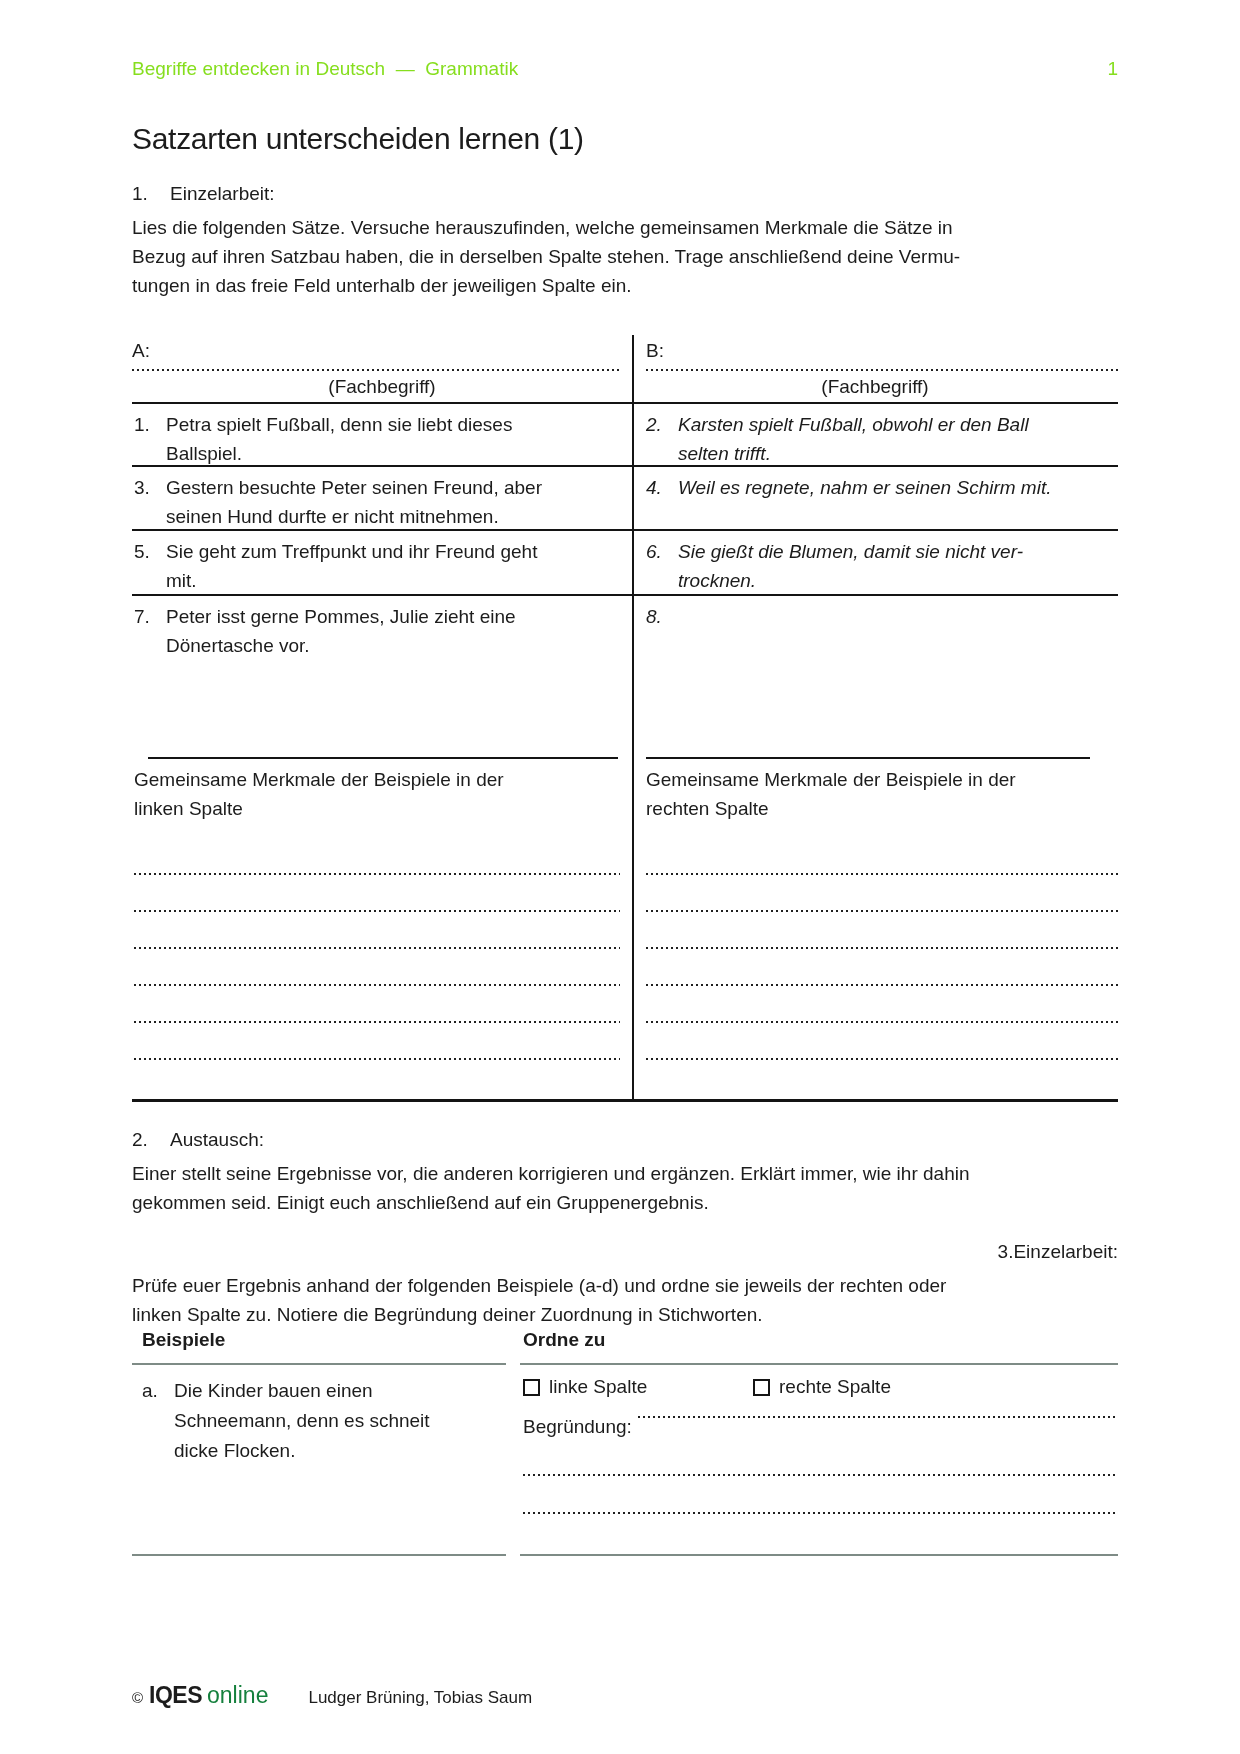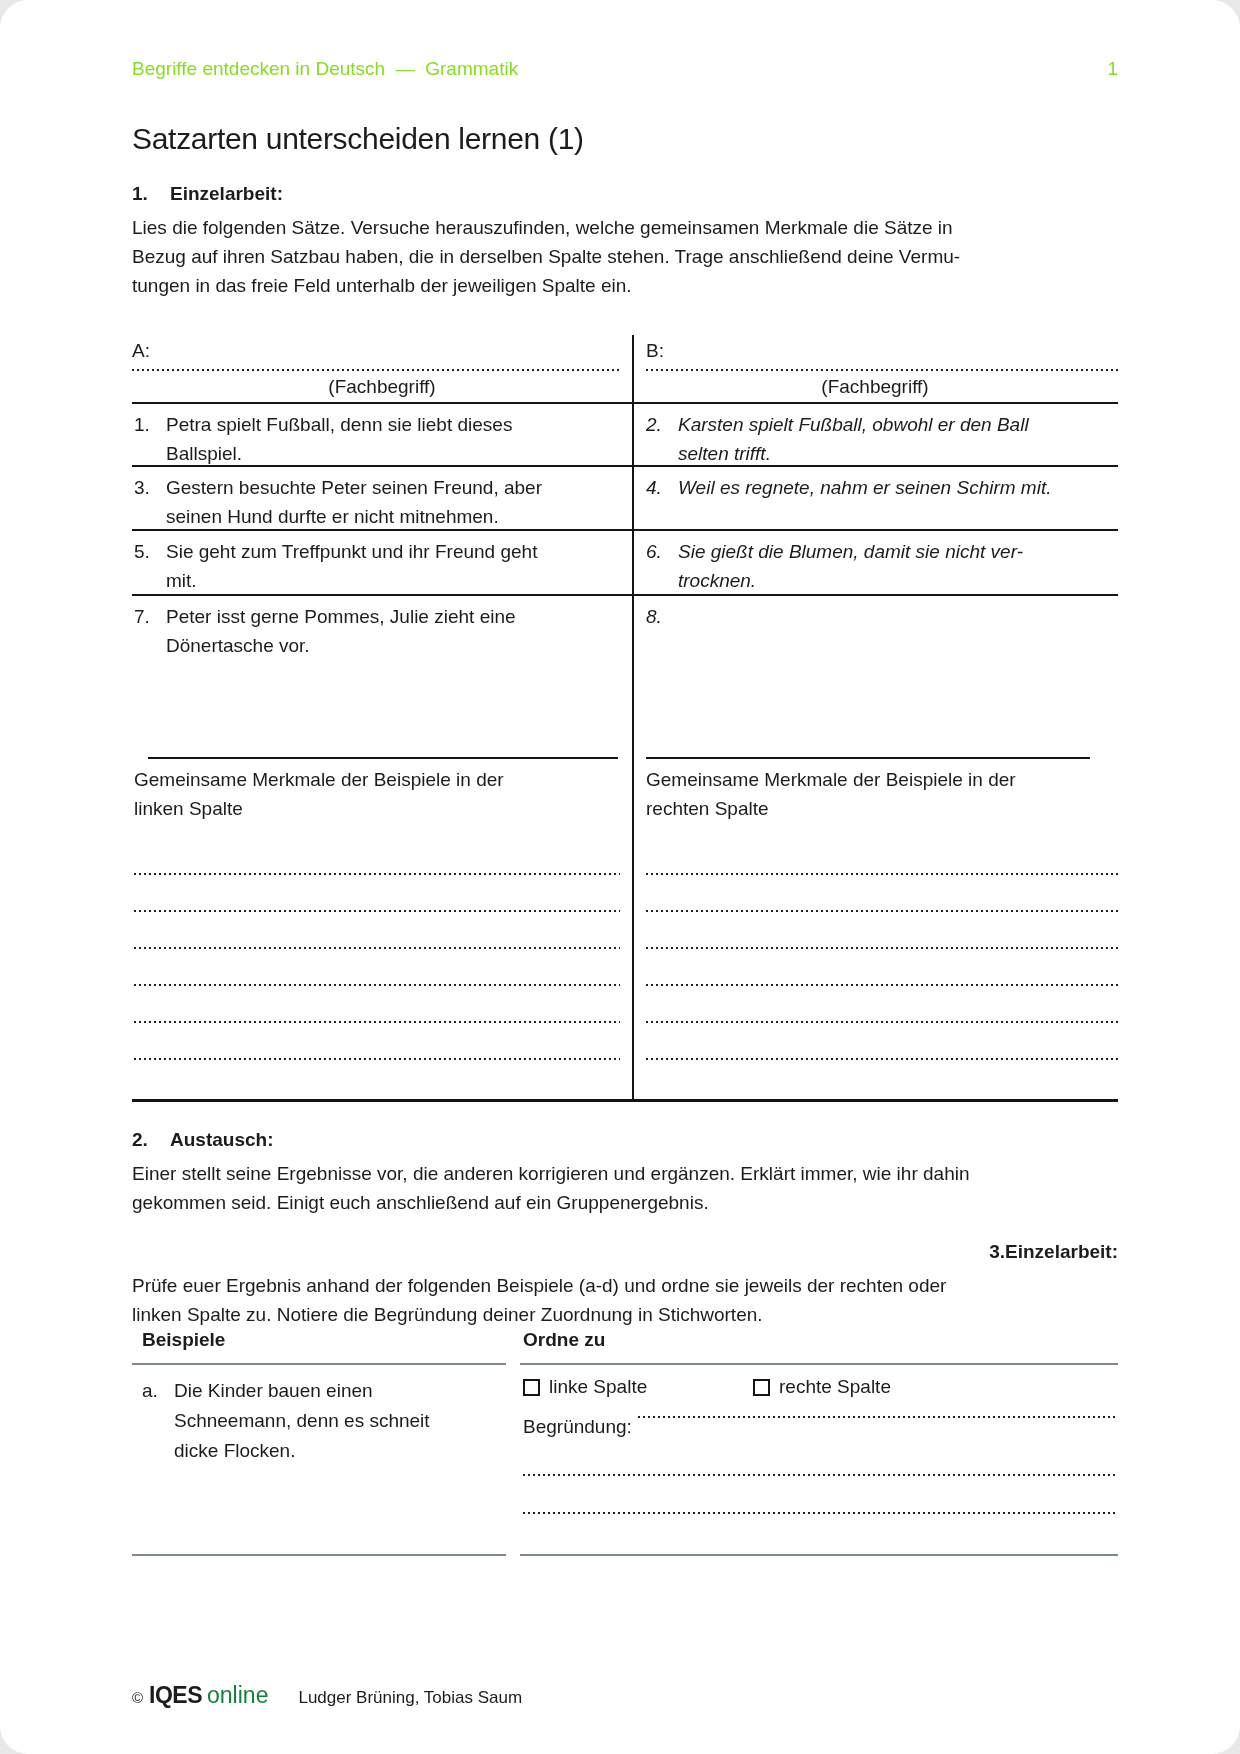--- a/index.html
+++ b/index.html
@@ -1,25 +1,25 @@
 <!DOCTYPE html>
 <html><head>
 <meta charset="utf-8">
 <style>
   html,body{margin:0;padding:0;background:#e8e8e8;}
   .page{position:relative;width:1240px;height:1754px;background:#ffffff;
-        font-family:"Liberation Sans","DejaVu Sans",sans-serif;color:#1c1c1c;overflow:hidden;border-radius:28px;}
+        font-family:"Liberation Sans","DejaVu Sans",sans-serif;color:#1c1c1c;overflow:hidden;}
   .content{margin-left:132px;width:986px;}
 
   
   .topbar{display:flex;justify-content:space-between;align-items:baseline;padding-top:58px;
           font-size:19px;color:#86DE1E;}
   h1{margin:42px 0 0 0;font-size:30px;font-weight:400;letter-spacing:-0.3px;color:#1c1c1c;}
 
-  .sec-head{margin-top:27px;font-size:19px;font-weight:700;}
+  .sec-head{margin-top:27px;font-size:19px;font-weight:400;}
   .sec-head .n{display:inline-block;width:38px;}
   .para{margin-top:8px;font-size:19px;line-height:29px;}
 
   
   .ttable{position:relative;margin-top:35px;display:grid;grid-template-columns:500px 486px;
           border-bottom:3px solid #141414;}
   .vdiv{position:absolute;left:500px;top:0;bottom:0;width:2px;background:#141414;}
   .cell{box-sizing:border-box;}
   .lab{height:36px;position:relative;font-size:19px;padding-top:5px;}
   .labR{padding-left:14px;}
@@ -59,21 +59,21 @@
   .beg{display:flex;align-items:flex-start;margin-top:14px;}
   .beg .lbl{flex:none;margin-right:6px;}
   .beg .dotline{flex:1;margin-bottom:3px;}
   .full{margin-top:36px;}
 
   
   .footer{position:absolute;left:132px;top:1682px;display:flex;align-items:baseline;}
   .fc{font-size:15px;margin-right:6px;}
   .fbrand{font-size:23px;font-weight:700;letter-spacing:-0.5px;}
   .fonline{font-size:23px;color:#15803d;margin-left:5px;}
-  .fauthors{font-size:17px;margin-left:30px;}
+  .fauthors{font-size:17px;margin-left:40px;}
 </style>
 </head>
 <body>
 
 <div class="page">
   <div class="content">
 
     <div class="topbar">
       <span>Begriffe entdecken in Deutsch&nbsp;&nbsp;—&nbsp;&nbsp;Grammatik</span>
       <span>1</span>

